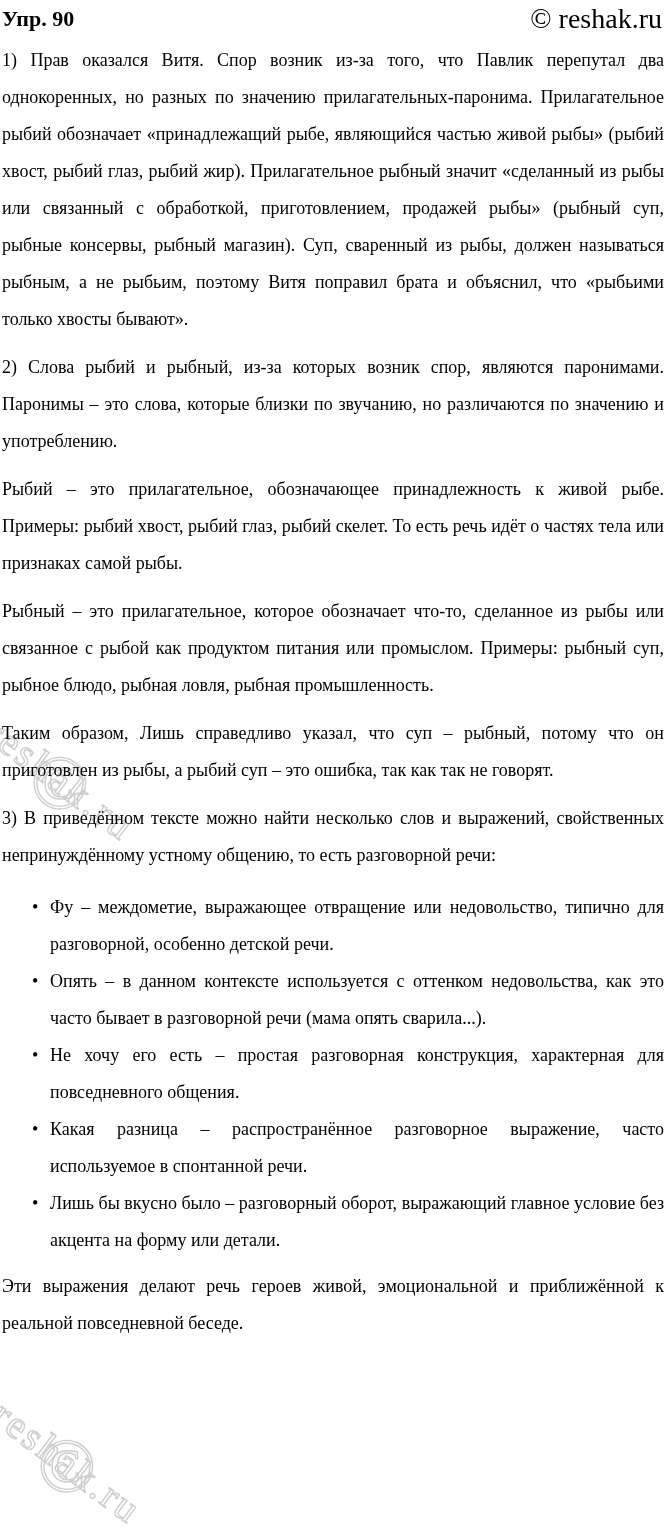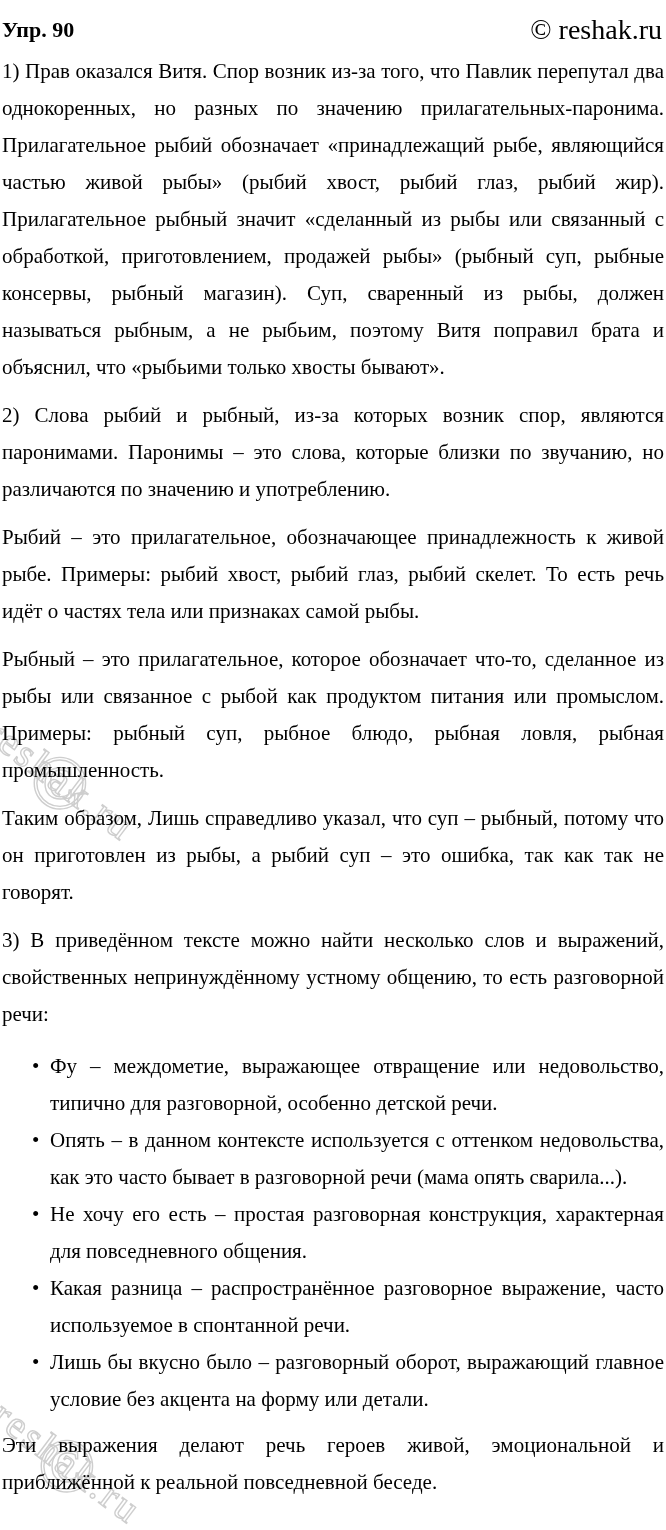--- a/index.html
+++ b/index.html
@@ -15,30 +15,29 @@
   }
   
   .header {
     position: relative;
     z-index: 2;
     display: flex;
     justify-content: space-between;
     align-items: flex-start;
     padding: 5px 4px 0 2px;
     line-height: 27px;
-    margin-top: 11px;
   }
   .exercise-label { font-size: 22px; font-weight: bold; }
   .site-credit { font-size: 28px; font-weight: normal; }
   
   .content {
     position: relative;
     z-index: 2;
     padding: 0 2px 0 2px;
-    font-size: 21px;
+    font-size: 18px;
     line-height: 37px;
     text-align: justify;
   }
   .content p { margin: 0 0 11px 0; }
   .content p.first { margin-top: 10px; }
   .content p.intro { margin-bottom: 12px; }
   ul.colloquial-list {
     list-style: none;
     margin: 15px 0 9px 0;
     padding: 0 0 0 48px;

